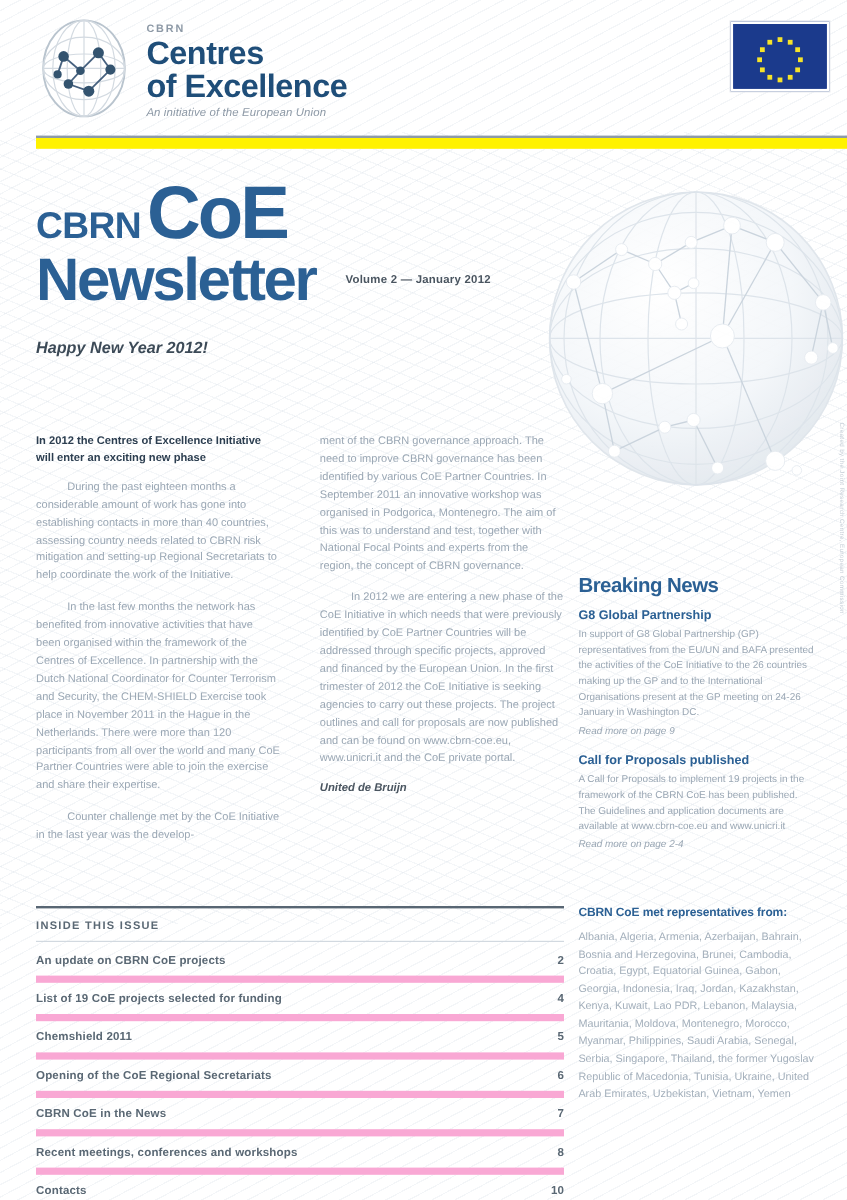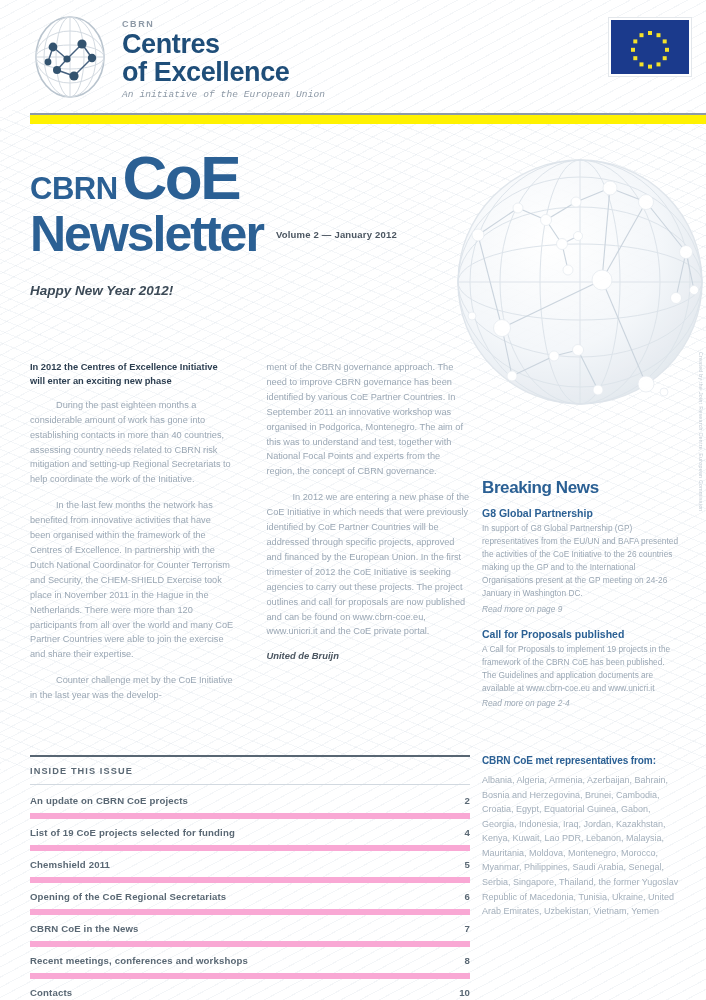--- a/index.html
+++ b/index.html
@@ -78,21 +78,20 @@
     color: #1f4e79;
     line-height: 1.02;
     letter-spacing: -0.4px;
   }
   .logo-sub {
     font-size: 9.5px;
     font-style: italic;
     color: #8d99a6;
     margin-top: 3px;
     letter-spacing: 0.1px;
-    font-family: Liberation Mono, monospace;
   }
   .eu-flag {
     position: absolute;
     right: 15px; top: 18px;
     width: 78px; height: 54px;
     background: #1b3a8c;
     border: 2px solid #ffffff;
     box-shadow: 0 0 0 1px #e3e7eb;
   }
   .eu-flag svg { display: block; width: 100%; height: 100%; }
@@ -151,21 +150,21 @@
     font-size: 50px;
     font-weight: bold;
     color: #2b6094;
     letter-spacing: -2px;
     line-height: 1;
   }
   .mast-vol {
     font-size: 9.5px;
     font-weight: bold;
     color: #4a5560;
-    margin-left: 13px;
+    margin-left: 25px;
     letter-spacing: 0.2px;
     white-space: nowrap;
   }
   .mast-greeting {
     margin-top: 22px;
     font-style: italic;
     font-weight: bold;
     font-size: 13.5px;
     color: #3c4a57;
     line-height: 1.45;

